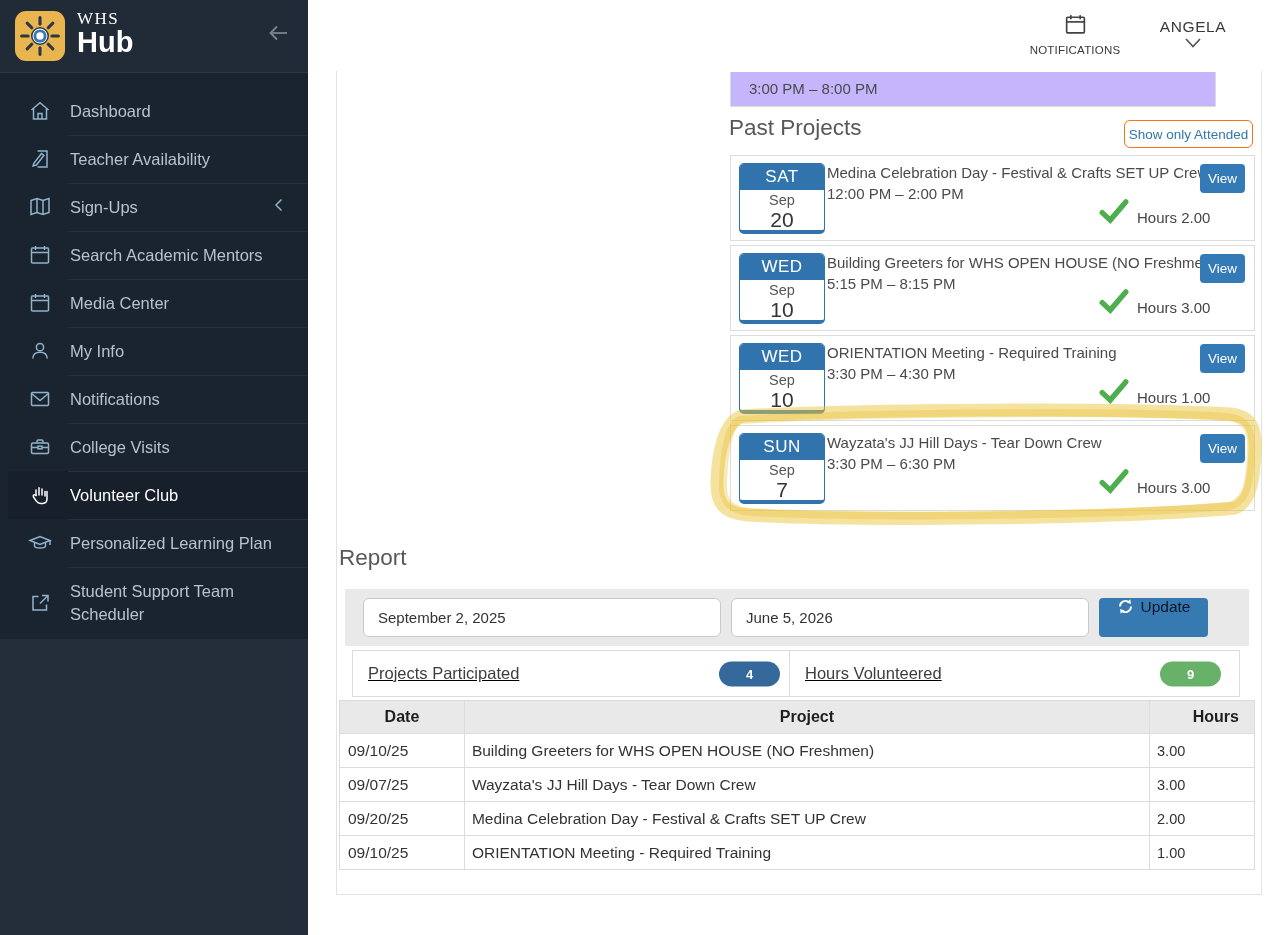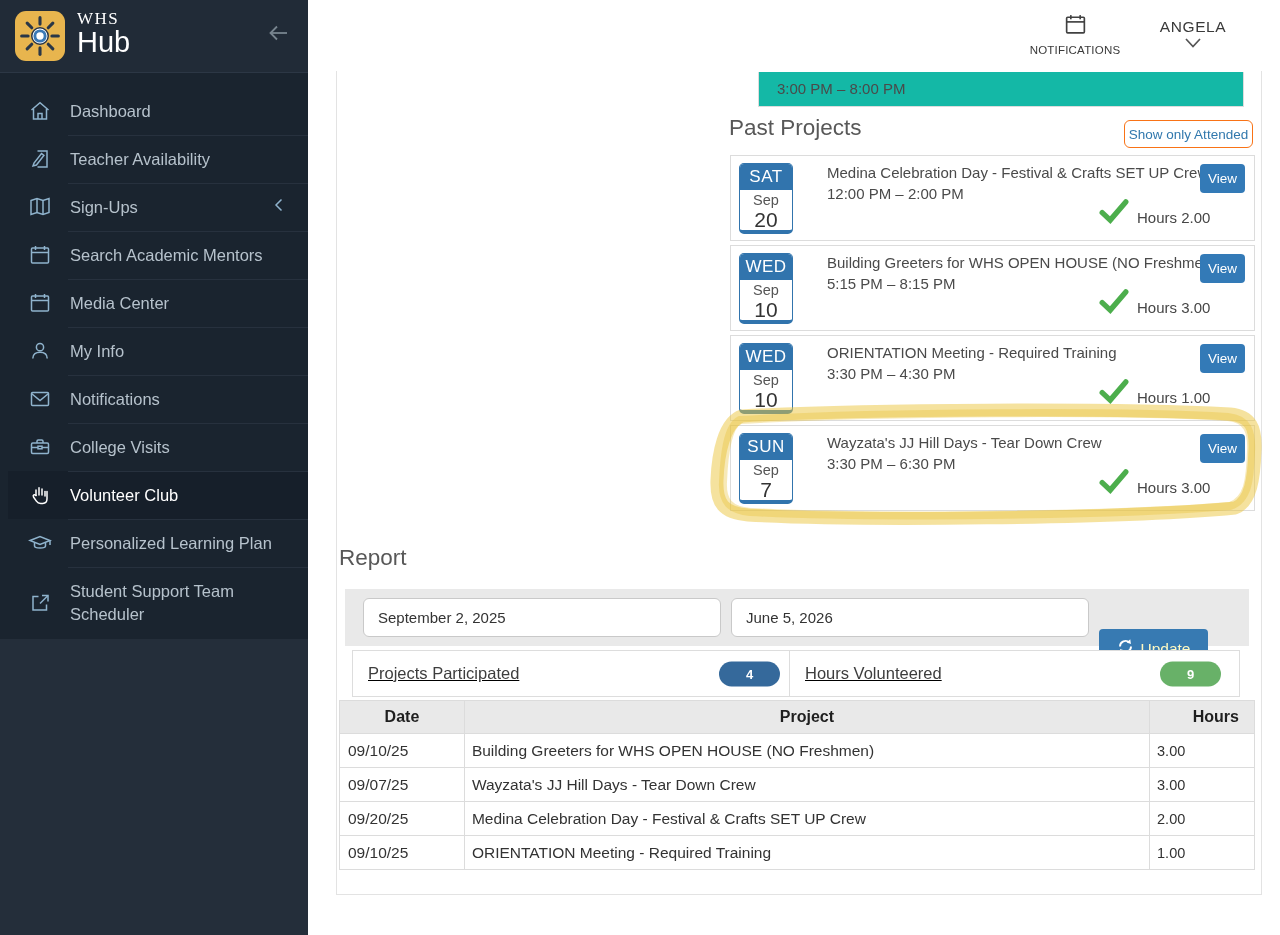--- a/index.html
+++ b/index.html
@@ -6,21 +6,21 @@
   html,body { width:1280px; height:935px; }
   body { font-family: "Liberation Sans", sans-serif; background:#fff; }
   #app { position:relative; width:1280px; height:935px; overflow:hidden; background:#fff; }
 
   
   .sidebar { position:absolute; left:0; top:0; width:308px; height:935px; background:#242e3a; z-index:10; }
   .logo-strip { position:relative; height:73px; background:#212b37; border-bottom:1px solid #2c3745; }
   .logo-badge { position:absolute; left:15px; top:11px; width:50px; height:50px; border-radius:11px; background:#e8b54e; display:flex; align-items:center; justify-content:center; }
   .brand { position:absolute; left:77px; top:9px; color:#fff; }
   .brand .whs { font-family:"Liberation Serif", serif; font-size:17px; letter-spacing:1.5px; line-height:19px; }
-  .brand .hub { font-size:29px; font-weight:normal; line-height:28px; }
+  .brand .hub { font-size:29px; font-weight:bold; line-height:28px; }
   .collapse-btn { position:absolute; right:16px; top:22px; background:none; border:none; cursor:pointer; }
 
   .menu { list-style:none; background:#1a242f; padding-top:14px;padding-left:8px; }
   .menu li { position:relative; height:48px; display:flex; align-items:center; color:#b6c2cc; font-size:16.5px; cursor:pointer; }
   .menu li.tall { height:72px; }
   .menu li + li::before { content:""; position:absolute; left:60px; right:0; top:0; height:1px; background:#27313e; }
   .menu li.active { background:#161f2a; color:#fff; }
   .mi-icon { position:absolute; left:20px; top:50%; transform:translateY(-50%); width:24px; height:24px; display:flex; }
   .mi-label { margin-left:62px; padding-right:34px; line-height:23px; }
   .mi-chev { position:absolute; right:22px; top:50%; transform:translateY(-50%); }
@@ -29,45 +29,45 @@
 
   
   .notif { position:absolute; left:1027px; top:12px; width:96px; text-align:center; color:#3c3c3c; cursor:pointer; background:none; border:none; }
   .notif-label { font-size:11.5px; margin-top:4px; letter-spacing:.2px; color:#3a3a3a; }
   .user { position:absolute; left:1153px; top:18px; width:80px; text-align:center; color:#3a3a3a; cursor:pointer; background:none; border:none; }
   .user-name { font-size:15.5px; letter-spacing:.6px; }
 
   
   .panel { position:absolute; left:336px; top:71px; width:926px; height:824px; background:#fff; border:1px solid #e3e3e3; border-top:none; }
 
-  .partial-card { position:absolute; left:730px; top:72px; width:486px; height:35px; background:#14b8a6; border:1px solid #dcdcdc; border-top:none;margin-left:28px; }
+  .partial-card { position:absolute; left:730px; top:72px; width:486px; height:35px; background:#c4b5fd; border:1px solid #dcdcdc; border-top:none; }
   .partial-card .time { position:absolute; left:18px; top:8px; font-size:15px; color:#4a4a4a; }
 
   .pp-title { position:absolute; left:729px; top:115px; font-size:22.5px; font-weight:400; color:#585858; }
   .show-attended { position:absolute; left:1124px; top:120px; width:129px; height:28px; background:#fff; border:1px solid #f97316; border-radius:6px; color:#3178ad; font-size:13.5px; font-family:"Liberation Sans",sans-serif; cursor:pointer; }
 
   .card { position:absolute; left:730px; width:525px; height:86px; background:#fff; border:1px solid #dcdcdc; }
-  .badge-cal { position:absolute; left:8px; top:7px; width:54px; height:71px; border:1px solid #3174ad; border-bottom:4px solid #3174ad; border-radius:5px; background:#fff; text-align:center; overflow:hidden; }
+  .badge-cal { position:absolute; left:8px; top:7px; width:86px; height:71px; border:1px solid #3174ad; border-bottom:4px solid #3174ad; border-radius:5px; background:#fff; text-align:center; overflow:hidden; }
   .badge-cal .dow { background:#3174ad; color:#fff; font-size:17px; height:26px; line-height:26px; letter-spacing:.5px; }
   .badge-cal .mon { font-size:14.5px; color:#555; line-height:17px; margin-top:2px; }
   .badge-cal .num { font-size:21px; color:#333; line-height:22px; }
   .card .title { position:absolute; left:96px; top:8px; font-size:15px; color:#4a4a4a; white-space:nowrap; }
   .card .time  { position:absolute; left:96px; top:29px; font-size:15px; color:#4a4a4a; }
   .card .check { position:absolute; left:368px; top:42px; }
   .card .hours { position:absolute; left:406px; top:53px; font-size:15px; color:#464646; }
   .view-btn { position:absolute; right:9px; top:8px; width:45px; height:29px; background:#337ab7; color:#fff; font-size:13.5px; border:none; border-radius:4px; cursor:pointer; font-family:"Liberation Sans",sans-serif; }
 
   .highlight { position:absolute; left:700px; top:402px; width:570px; height:132px; pointer-events:none; z-index:5; }
 
   
   .report-title { position:absolute; left:339px; top:545px; font-size:22.5px; font-weight:400; color:#585858; }
   .report-band { position:absolute; left:345px; top:589px; width:904px; height:57px; background:#e9e9e9; }
   .date-input { position:absolute; top:598px; width:358px; height:39px; border:1px solid #c9c9c9; border-radius:6px; background:#fff; font-size:15px; color:#333; padding:0 14px; font-family:"Liberation Sans",sans-serif; }
   .di-1 { left:363px; } .di-2 { left:731px; }
-  .update-btn { position:absolute; left:1099px; top:598px; width:109px; height:39px; background:#377ab2; border:none; border-radius:4px; color:#fef9c3; font-size:15.5px; display:flex; align-items:center; justify-content:center; gap:7px; cursor:pointer; font-family:"Liberation Sans",sans-serif;margin-top:31px; }
+  .update-btn { position:absolute; left:1099px; top:598px; width:109px; height:39px; background:#377ab2; border:none; border-radius:4px; color:#0f172a; font-size:15.5px; display:flex; align-items:flex-start; justify-content:center; gap:7px; cursor:pointer; font-family:"Liberation Sans",sans-serif; }
 
   .stats { position:absolute; left:352px; top:650px; width:888px; height:47px; display:flex; background:#fff; border:1px solid #ddd;text-decoration:underline; }
   .stat { position:relative; display:flex; align-items:center; padding-left:15px; font-size:16.5px; color:#3d3d3d; }
   .stat-1 { width:437px; border-right:1px solid #ddd; }
   .stat-2 { flex:1; }
   .badge-pill { position:absolute; top:50%; transform:translateY(-50%); width:61px; height:25px; border-radius:13px; color:#fff; font-size:13px; font-weight:bold; display:flex; align-items:center; justify-content:center; }
   .stat-1 .badge-pill { right:9px;  background:#35699b; }
   .stat-2 .badge-pill { right:18px; background:#68b168; }
 
   .rtable { position:absolute; left:339px; top:700px; width:916px; border-collapse:collapse; font-size:15.5px; color:#333; background:#fff; }

